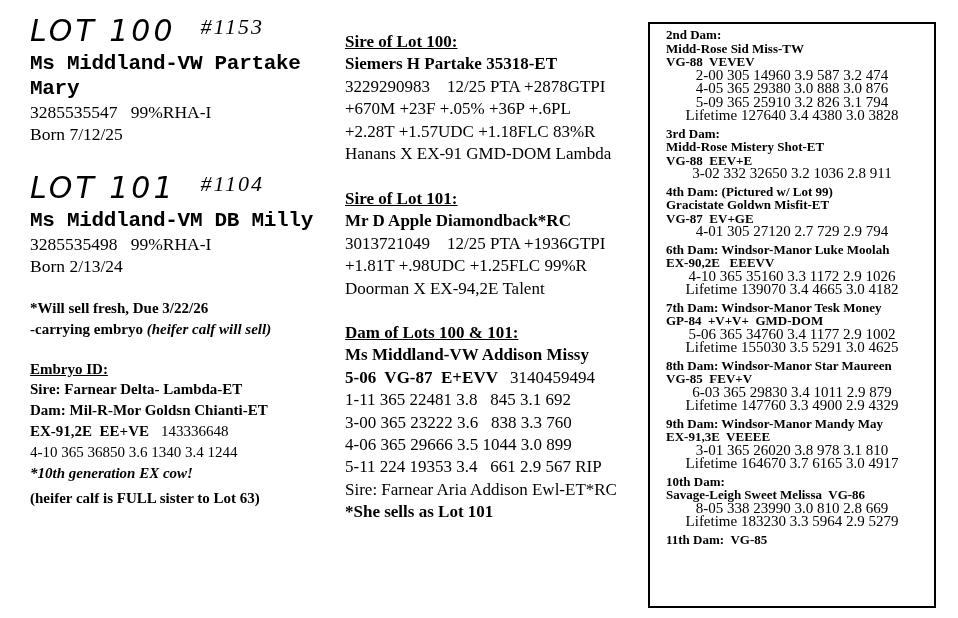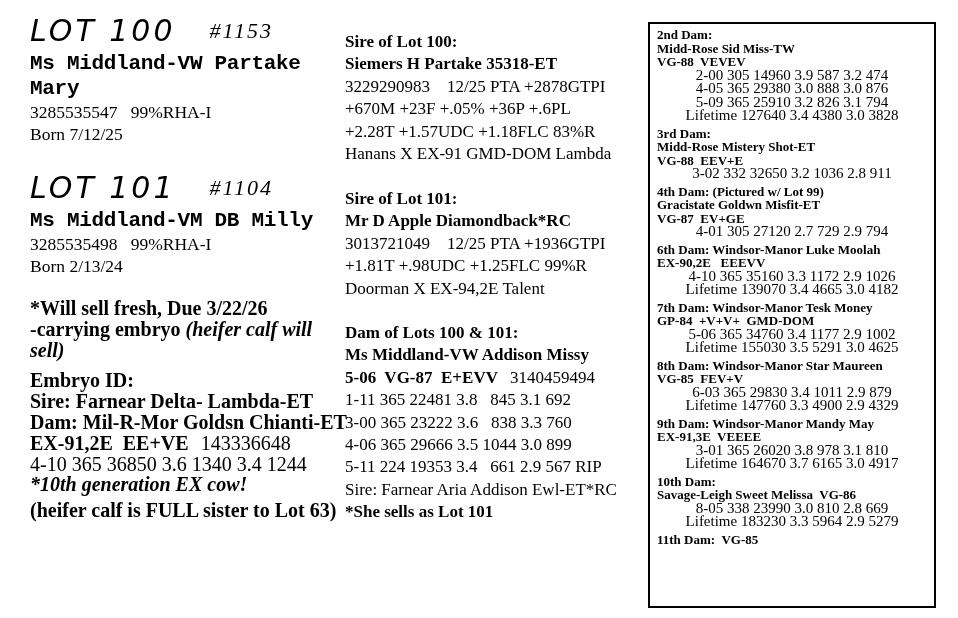--- a/index.html
+++ b/index.html
@@ -1,45 +1,45 @@
 <!DOCTYPE html>
 <html><head>
 <meta charset="utf-8">
 <style>
   html,body{margin:0;padding:0;background:#fff;}
   .page{position:relative;width:958px;height:618px;background:#ffffff;
         font-family:"Liberation Serif",serif;color:#000;overflow:hidden;}
   .abs{position:absolute;}
   .b{font-weight:bold;}
   .i{font-style:italic;}
-  .u{}
+  .u{text-decoration:underline;}
   .pre{white-space:pre-wrap;}
 
   
-  .lot-head{display:flex;align-items:center;gap:34px;}
+  .lot-head{display:flex;align-items:flex-start;gap:25px;}
   .lot-title{font-family:"DejaVu Sans",sans-serif;font-size:30px;font-style:oblique;
              letter-spacing:3px;line-height:34px;}
   .lot-num{font-family:Liberation Serif, serif;font-size:22px;font-style:oblique;
            letter-spacing:2px;}
   .lot-name{font-family:Liberation Mono, monospace;font-weight:bold;font-size:21px;
             letter-spacing:-0.3px;margin-top:3px;line-height:25px;}
   .lot-reg,.lot-born{font-size:17.5px;line-height:22px;}
 
   
-  .note-line{font-size:20px;line-height:20.8px;}
-  .mt3{margin-top:10px;}
+  .note-line{font-size:15px;line-height:20.8px;}
+  .mt3{margin-top:19px;}
   .mt5{margin-top:5px;}
   .regnum{margin-left:12px;font-weight:normal;}
 
   
   .mid-line{font-size:17px;line-height:22.4px;}
 
   
   .ped-box{position:absolute;left:648px;top:22px;width:288px;height:586px;
-           border:2px solid #000;box-sizing:border-box;padding:4px 7px;overflow:hidden;}
+           border:2px solid #000;box-sizing:border-box;padding:4px 16px;overflow:hidden;}
   .dam-sec{margin-bottom:4px;}
   .pb{font-weight:bold;font-size:13px;line-height:13.5px;white-space:pre-wrap;}
   .pr{font-size:15px;line-height:13.5px;white-space:pre-wrap;text-align:center;}
 </style>
 </head>
 <body>
 
 <div class="page">
 
   <div class="abs" style="left:30px;top:14px;width:312px;">

